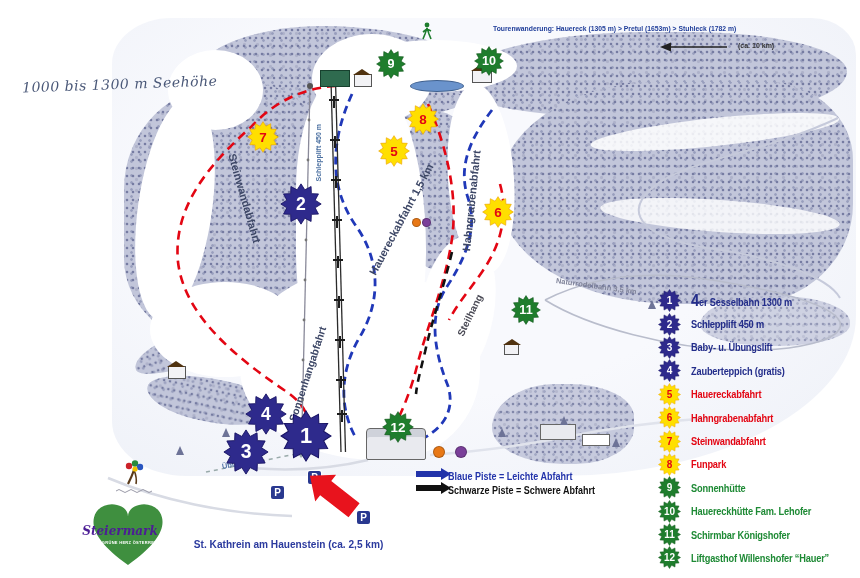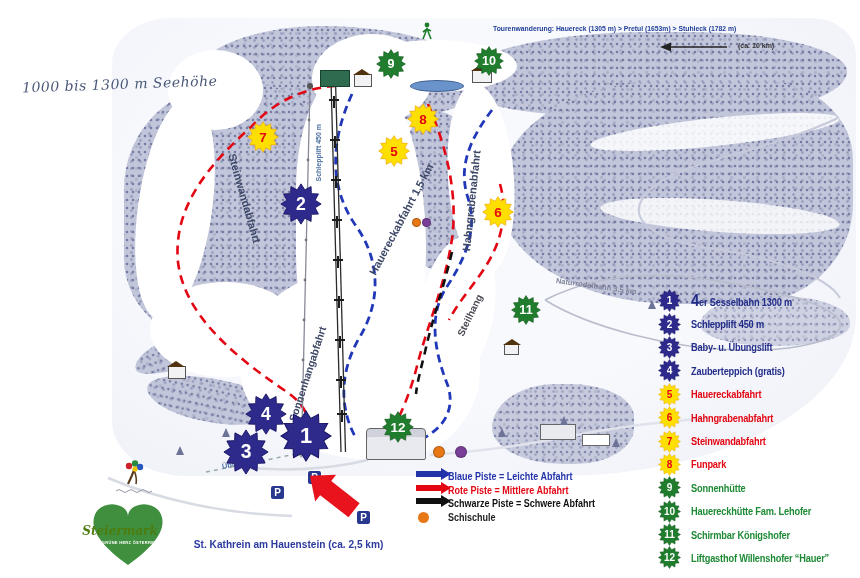--- a/index.html
+++ b/index.html
@@ -107,21 +107,21 @@
   .pl-text.blue{color:#2233aa;}
   .pl-text.red{color:#e30613;}
   .pl-text.black{color:#111;}
 
   
   #town-label{left:192px;top:538px;width:210px;text-align:center;font-weight:bold;font-size:11px;
     color:#2b3a9e;white-space:nowrap;transform:scaleX(.92);transform-origin:left center;}
   #big-red-arrow{left:302px;top:476px;width:60px;height:34px;transform:rotate(38deg);}
   #heart-logo{left:82px;top:500px;width:92px;height:68px;}
   #heart-logo svg{width:100%;height:100%;}
-  #heart-name{position:absolute;left:0;right:16px;top:24px;text-align:center;color:#4d7c0f;
+  #heart-name{position:absolute;left:0;right:16px;top:24px;text-align:center;color:#4c1d95;
     font-family:"DejaVu Serif",serif;font-style:italic;font-weight:bold;font-size:12px;}
   #heart-tagline{position:absolute;left:0;right:0;top:40px;text-align:center;color:#fff;
     font-size:4px;font-weight:bold;letter-spacing:.3px;}
   #tree-logo{left:112px;top:460px;width:46px;height:38px;}
 </style>
 </head>
 <body>
 
 <svg width="0" height="0" style="position:absolute">
   <defs>
@@ -436,35 +436,23 @@
 
 <div class="abs" id="piste-legend">
   <div class="pl-row">
       <span class="pl-sym">
         <span class="pl-arrow blue"></span>
       </span>
       <span class="pl-text blue">Blaue Piste = Leichte Abfahrt</span>
     </div>
   <div class="pl-row">
       <span class="pl-sym">
-        <span class="pl-arrow red"></span>
-      </span>
-      <span class="pl-text red">Rote Piste  = Mittlere Abfahrt</span>
-    </div>
-  <div class="pl-row">
-      <span class="pl-sym">
         <span class="pl-arrow black"></span>
       </span>
       <span class="pl-text black">Schwarze Piste = Schwere Abfahrt</span>
-    </div>
-  <div class="pl-row">
-      <span class="pl-sym">
-        <span class="pl-dot orange"></span>
-      </span>
-      <span class="pl-text">Schischule</span>
     </div>
 </div>
 
 <svg class="abs" id="big-red-arrow" viewBox="0 0 60 34">
   <polygon points="58,8 22,8 22,0 2,17 22,34 22,26 58,26" fill="#e8131d"></polygon>
 </svg>
 <div class="abs" id="town-label">St. Kathrein am Hauenstein (ca. 2,5 km)</div>
 
 <svg class="abs" id="tree-logo" viewBox="0 0 46 38">
   <path d="M22 10 C 20 16 18 20 16 24" stroke="#5a3a1a" stroke-width="2.2" fill="none"></path>

